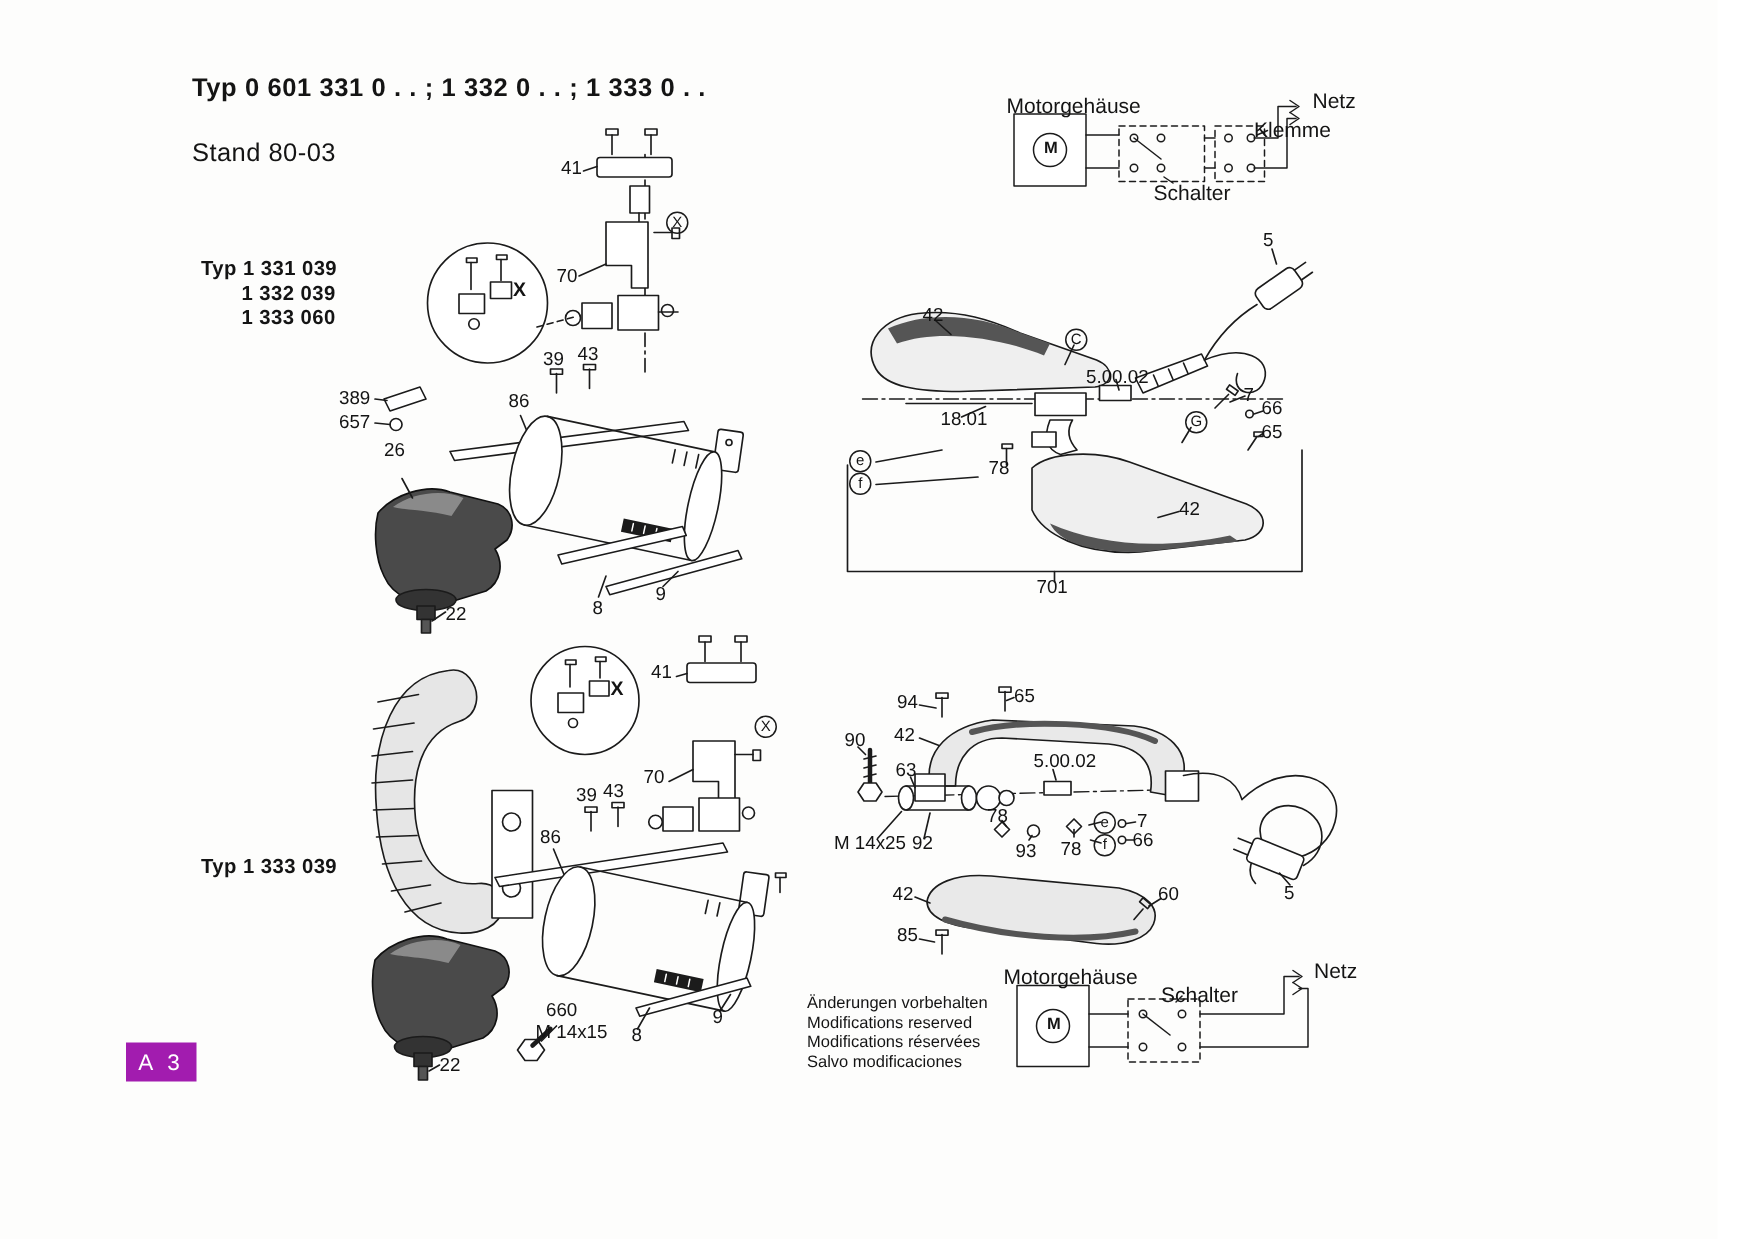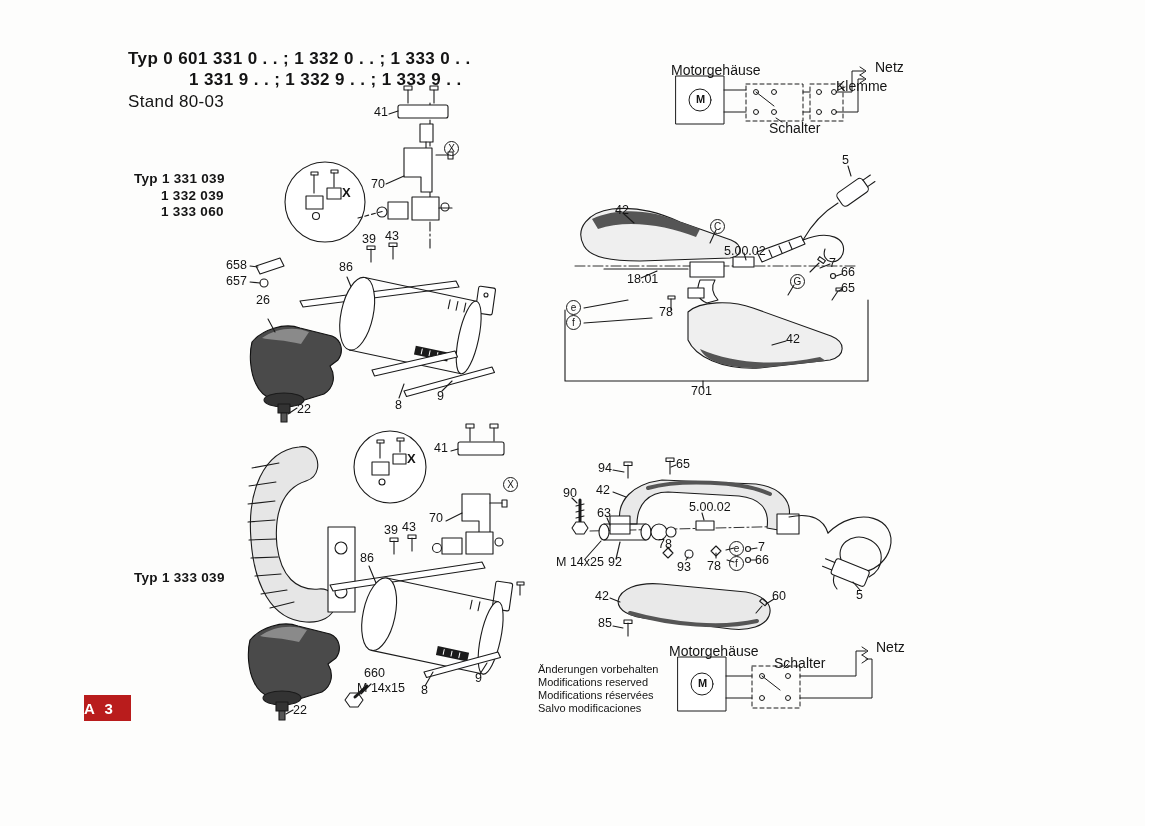--- a/index.html
+++ b/index.html
@@ -10,22 +10,22 @@
   .lbl{position:absolute;white-space:nowrap;font-size:12.5px;line-height:1;color:#141414}
   .t1{font-weight:700;font-size:17px;letter-spacing:.4px}
   .stand{font-size:17px;letter-spacing:.3px}
   .grp{font-weight:700;font-size:13.5px;letter-spacing:.3px}
   .sm{font-size:14px}
   .note{font-size:11px}
   .bold{font-weight:700;font-size:13px}
   .mlab{font-weight:700;font-size:11px}
   .circ{width:15px;height:15px;border:1.2px solid #1b1b1b;border-radius:50%;
         text-align:center;font-size:10px;line-height:13px}
-  .corner{position:absolute;background:#b91c1c;color:#fff;font-weight:700;font-size:15px;
-          width:47px;height:26px;display:flex;align-items:center;letter-spacing:3px}
+  .corner{position:absolute;background:#a21caf;color:#fff;font-weight:400;font-size:15px;
+          width:47px;height:26px;display:flex;align-items:center;justify-content:center;letter-spacing:3px}
 </style>
 </head>
 <body>
 
 <div class="page">
 
   <svg class="art" width="1169" height="826" viewBox="0 0 1169 826" stroke="#1b1b1b" fill="none" stroke-width="1.1" stroke-linecap="round" stroke-linejoin="round">
 
     <g>
       <line x1="430" y1="103" x2="430" y2="250" stroke-dasharray="9 3 2 3"></line>
@@ -310,35 +310,34 @@
       <line x1="726" y1="698" x2="752" y2="698"></line>
       <polyline points="800,676 856,676 856,651 866,651"></polyline>
       <polyline points="800,698 872,698 872,659 866,659"></polyline>
       <polyline points="862,647 868,651 862,655"></polyline>
       <polyline points="862,655 868,659 862,663"></polyline>
       <line x1="788" y1="664" x2="784" y2="668"></line>
     </g>
   </svg>
 
   <span class="lbl t1" style="left:128px;top:50px">Typ 0 601 331 0 . . ;  1 332 0 . . ;  1 333 0 . .</span>
-  <span class="lbl t1" style="left:189px;top:71px">1 331 9 . . ;  1 332 9 . . ;  1 333 9 . .</span>
   <span class="lbl stand" style="left:128px;top:93px">Stand 80-03</span>
 
   <span class="lbl grp" style="left:134px;top:172px">Typ 1 331 039</span>
   <span class="lbl grp" style="left:161px;top:189px">1 332 039</span>
   <span class="lbl grp" style="left:161px;top:205px">1 333 060</span>
   <span class="lbl grp" style="left:134px;top:571px">Typ 1 333 039</span>
 
   <span class="lbl" style="left:374px;top:106px">41</span>
   <span class="lbl" style="left:371px;top:178px">70</span>
   <span class="lbl bold" style="left:342px;top:186px">X</span>
   <span class="lbl circ" style="left:444px;top:141px">X</span>
   <span class="lbl" style="left:362px;top:233px">39</span>
   <span class="lbl" style="left:385px;top:230px">43</span>
-  <span class="lbl" style="left:226px;top:259px">658</span>
+  <span class="lbl" style="left:226px;top:259px">389</span>
   <span class="lbl" style="left:226px;top:275px">657</span>
   <span class="lbl" style="left:339px;top:261px">86</span>
   <span class="lbl" style="left:256px;top:294px">26</span>
   <span class="lbl" style="left:297px;top:403px">22</span>
   <span class="lbl" style="left:395px;top:399px">8</span>
   <span class="lbl" style="left:437px;top:390px">9</span>
 
   <span class="lbl" style="left:615px;top:204px">42</span>
   <span class="lbl circ" style="left:710px;top:219px">C</span>
   <span class="lbl" style="left:724px;top:245px">5.00.02</span>

